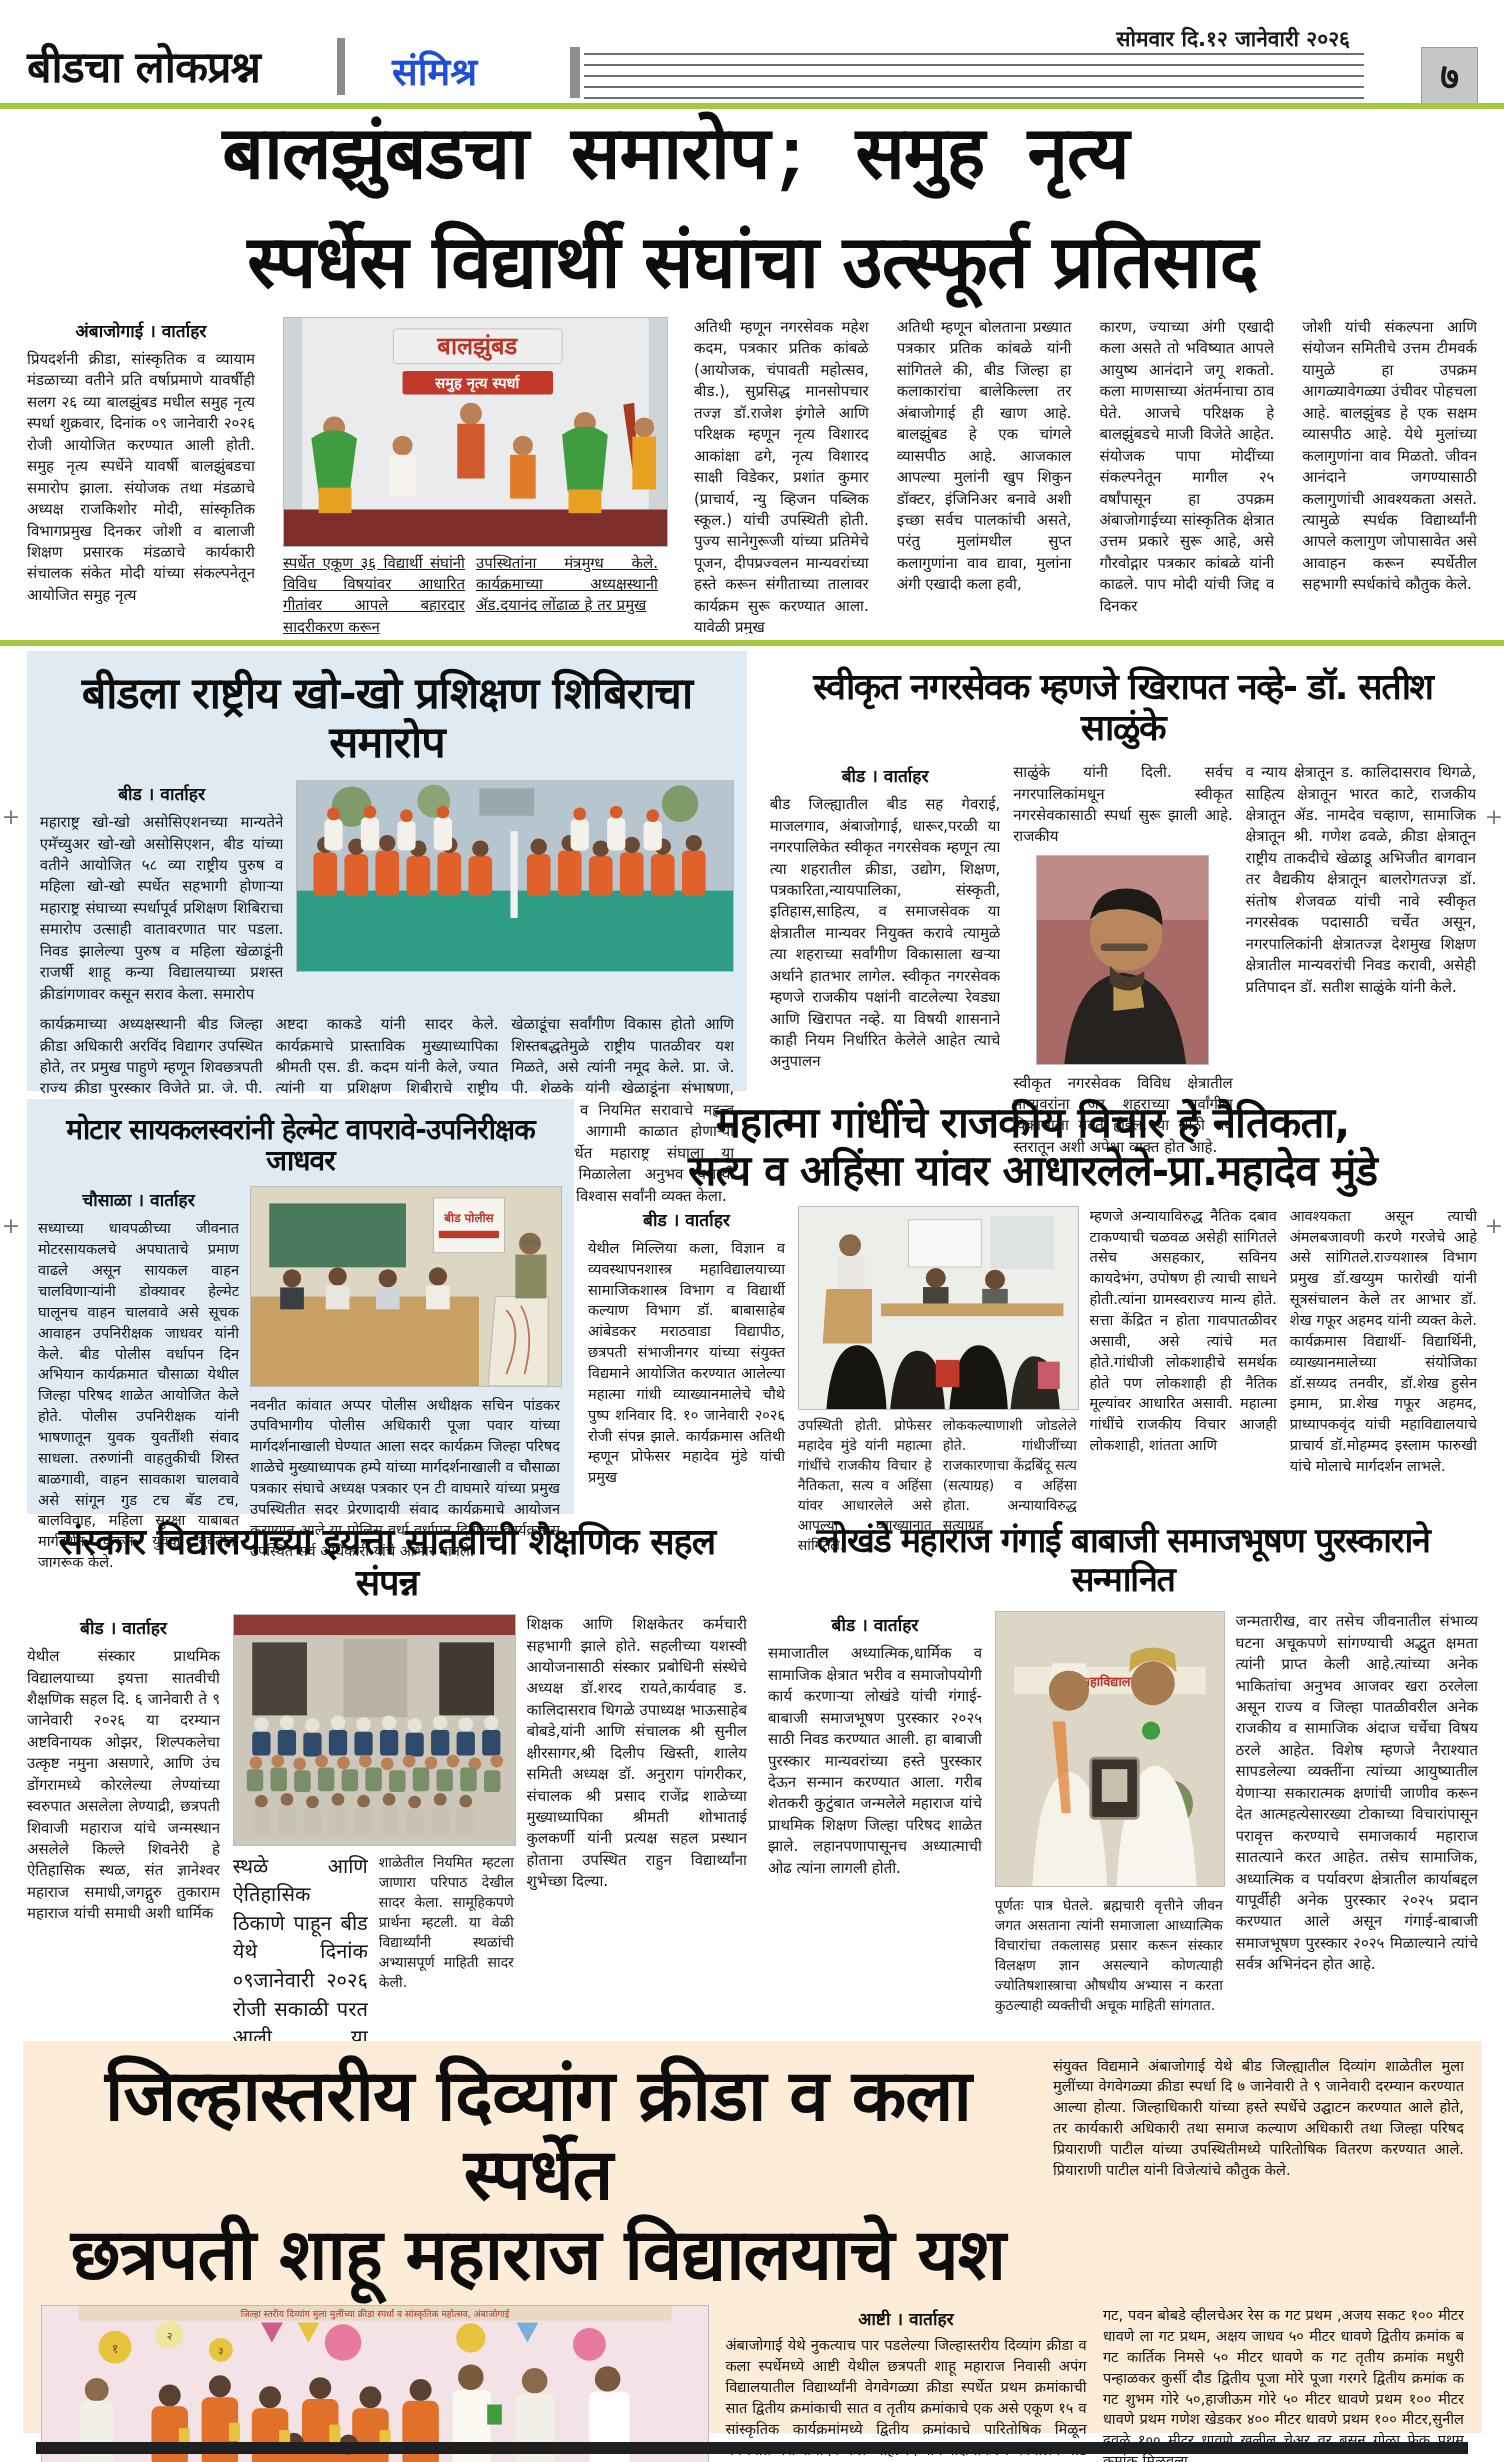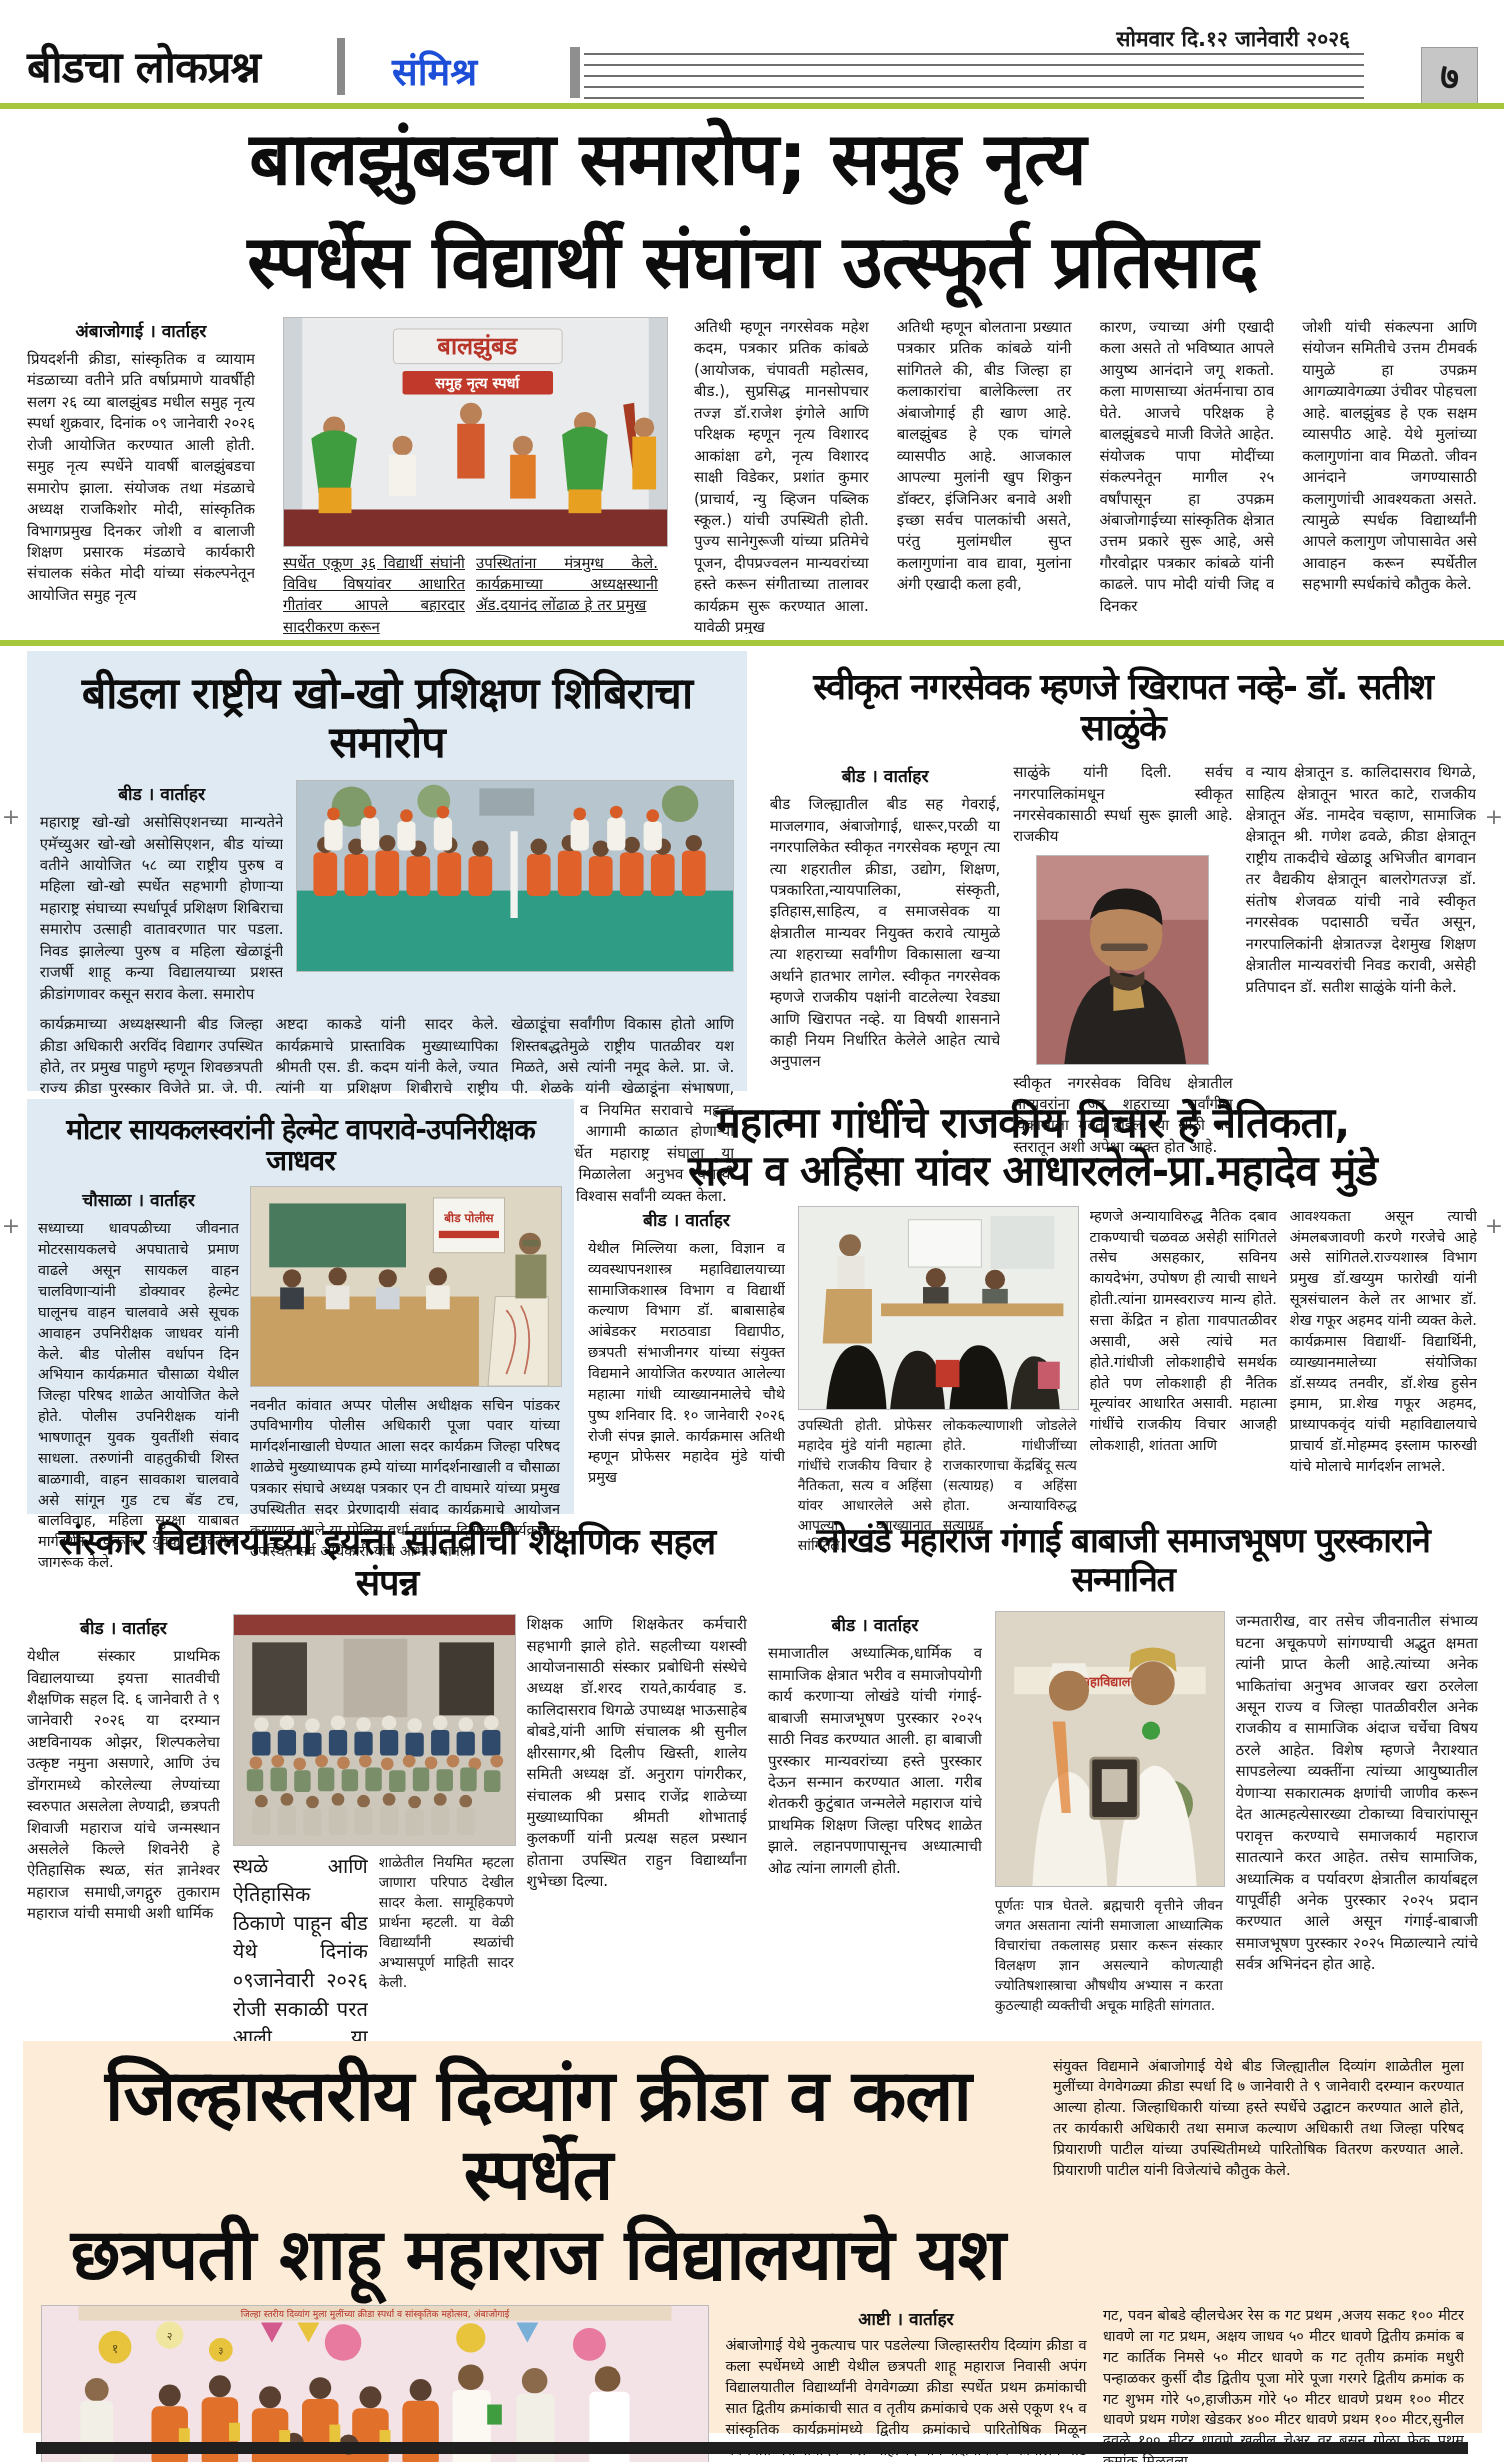--- a/index.html
+++ b/index.html
@@ -36,21 +36,21 @@
 
   <div class="abs masthead" style="left:27px;top:36px;">बीडचा लोकप्रश्न</div>
   <div class="abs vbar" style="left:337px;top:38px;height:57px;"></div>
   <div class="abs section-name" style="left:392px;top:44px;">संमिश्र</div>
   <div class="abs vbar" style="left:570px;top:47px;height:51px;width:10px;background:#8f8f8f;"></div>
   <div class="abs staff" style="left:584px;top:53px;width:780px;height:46px;"></div>
   <div class="abs date-line" style="right:155px;top:24px;">सोमवार दि.१२ जानेवारी २०२६</div>
   <div class="abs pagenum-box" style="right:27px;top:47px;width:57px;height:57px;">७</div>
   <div class="abs green-rule" style="left:0;top:103px;width:1505px;"></div>
 
-  <div class="abs hl" style="left:0;top:117px;width:1335px;font-size:73px;">बालझुंबडचा समारोप; समुह नृत्य</div>
+  <div class="abs hl" style="left:8px;top:117px;width:1335px;font-size:73px;font-family:Liberation Mono, monospace;">बालझुंबडचा समारोप; समुह नृत्य</div>
   <div class="abs hl" style="left:0;top:220px;width:1505px;font-size:73px;">स्पर्धेस विद्यार्थी संघांचा उत्स्फूर्त प्रतिसाद</div>
 
   <div class="abs body-row" style="left:27px;top:317px;width:1450px;height:317px;">
     <div class="col" style="width:228px;">
       <div class="byline">अंबाजोगाई । वार्ताहर</div>
       <span>प्रियदर्शनी क्रीडा, सांस्कृतिक व व्यायाम मंडळाच्या वतीने प्रति वर्षाप्रमाणे यावर्षीही सलग २६ व्या बालझुंबड मधील समुह नृत्य स्पर्धा शुक्रवार, दिनांक ०९ जानेवारी २०२६ रोजी आयोजित करण्यात आली होती. समुह नृत्य स्पर्धेने यावर्षी बालझुंबडचा समारोप झाला. संयोजक तथा मंडळाचे अध्यक्ष राजकिशोर मोदी, सांस्कृतिक विभागप्रमुख दिनकर जोशी व बालाजी शिक्षण प्रसारक मंडळाचे कार्यकारी संचालक संकेत मोदी यांच्या संकल्पनेतून आयोजित समुह नृत्य</span>
     </div>
     <div style="width:383px;flex:none;text-decoration:underline;">
       <div class="photo" style="width:383px;height:228px;">
         <svg viewBox="0 0 420 250" preserveAspectRatio="none">

